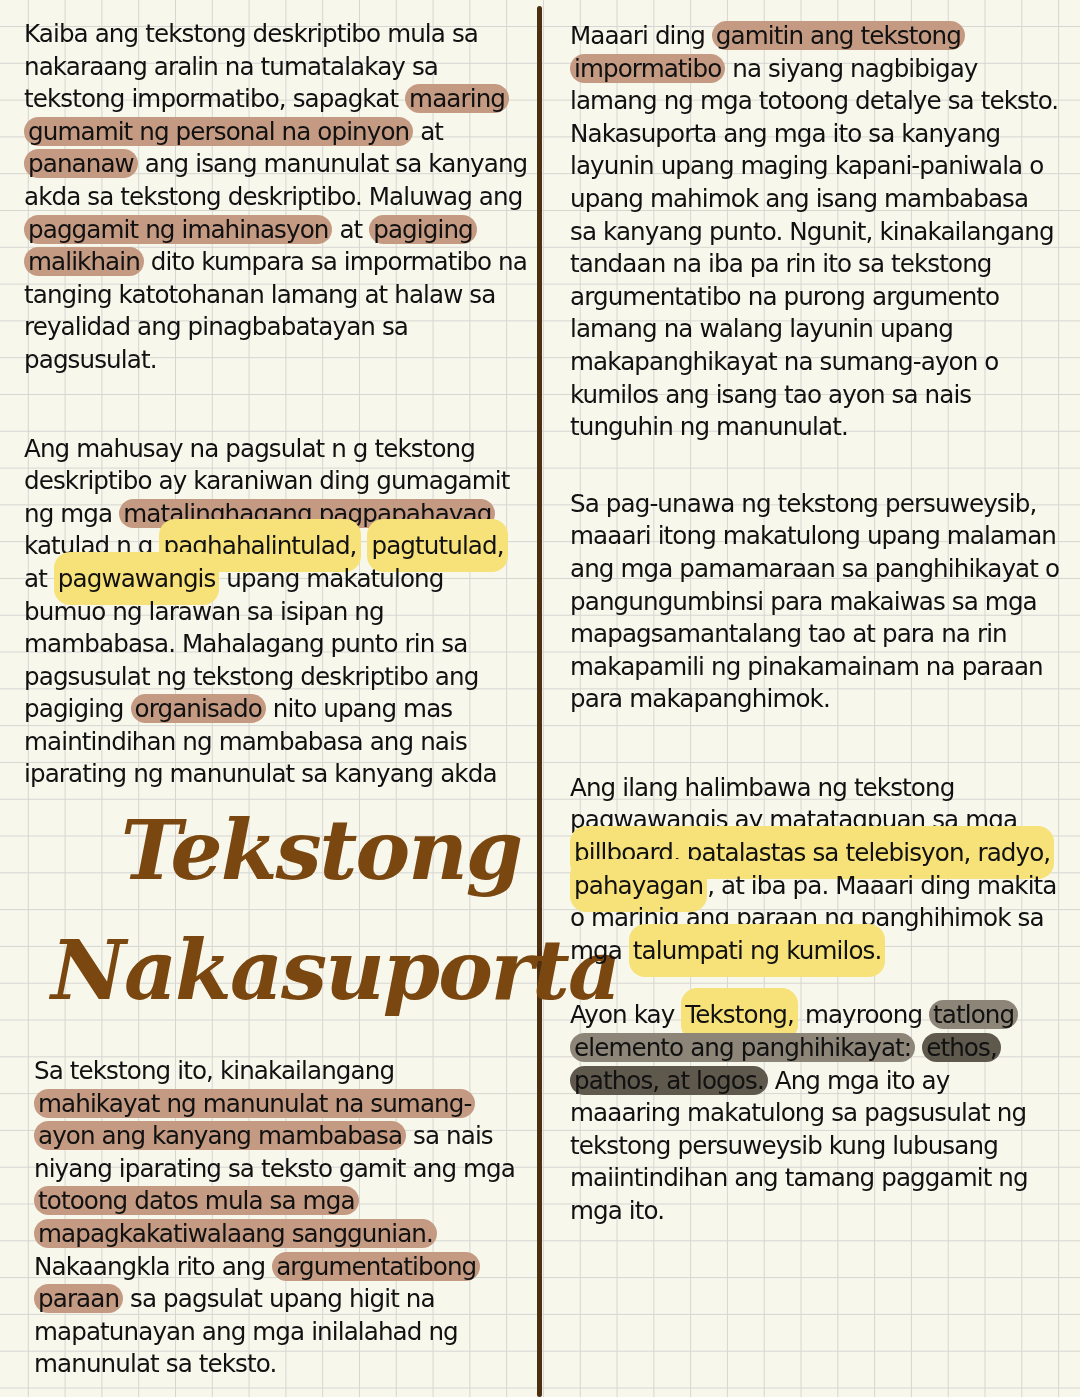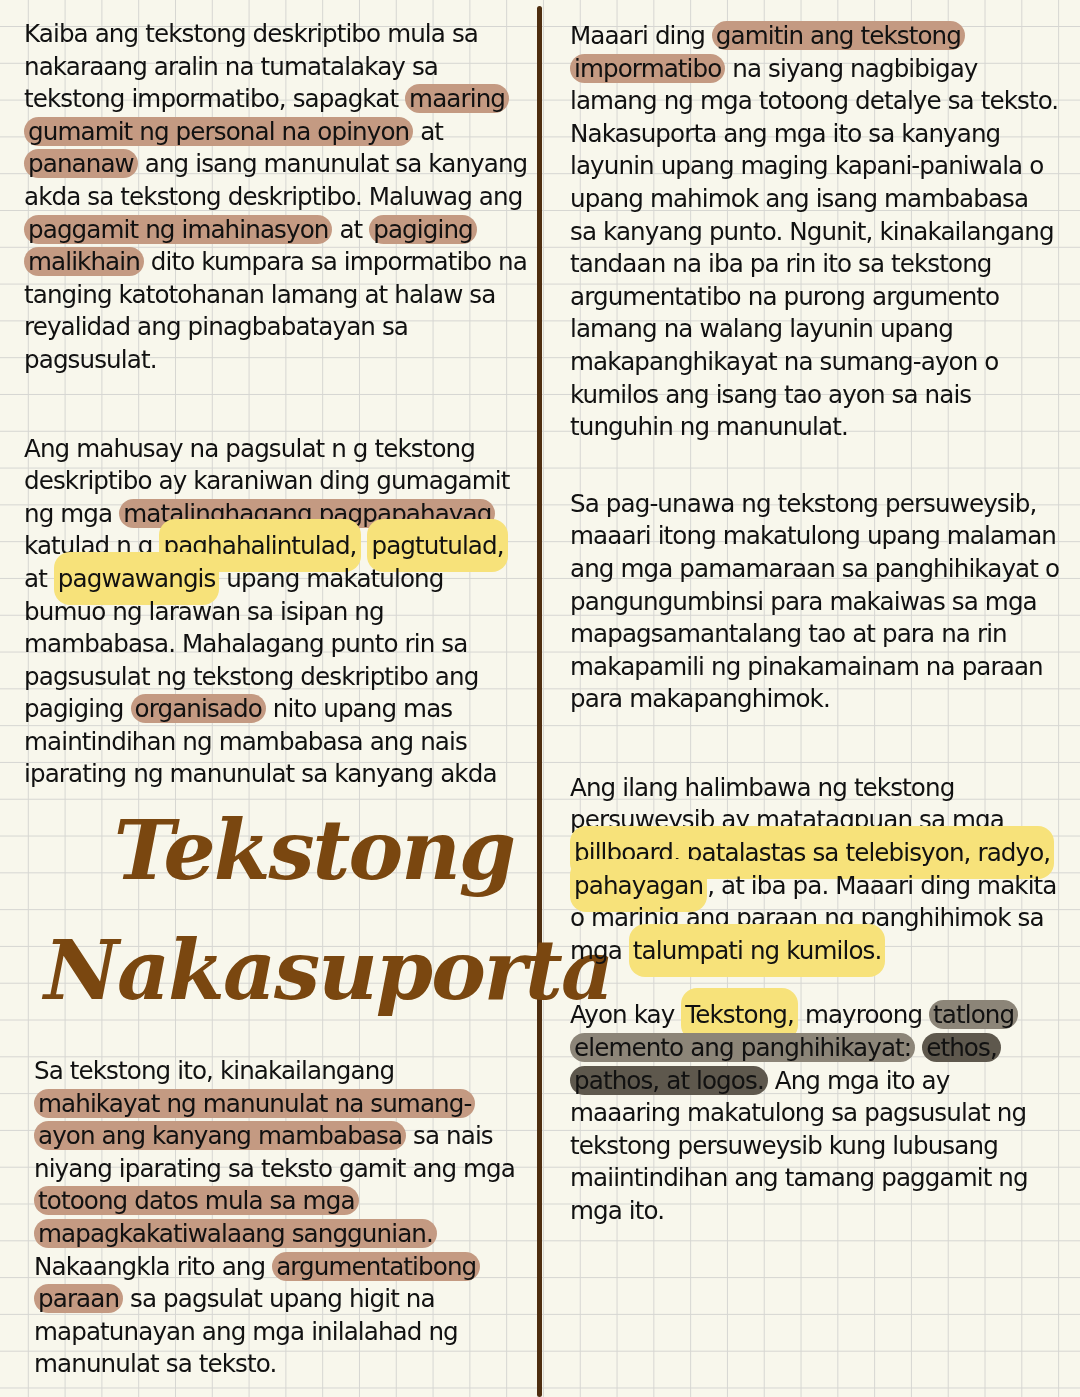--- a/index.html
+++ b/index.html
@@ -23,21 +23,21 @@
   }
   p.para {
     margin:12px; font-size:24.6px; line-height:32.6px; letter-spacing:-0.9px;
     white-space:normal;
   }
   .hl-brown { background:#c49a82; border-radius:16px; padding:0 4px; box-decoration-break:clone; -webkit-box-decoration-break:clone; }
   .hl-yellow { background:#f7e27a; border-radius:16px; padding:12px 4px; box-decoration-break:clone; -webkit-box-decoration-break:clone; }
   .hl-gray { background:#8c8578; border-radius:16px; padding:0 4px; box-decoration-break:clone; -webkit-box-decoration-break:clone; }
   .hl-dark { background:#5e584d; border-radius:16px; padding:0 4px; box-decoration-break:clone; -webkit-box-decoration-break:clone; }
   .title-script {
-    position:absolute; left:8px; width:540px; text-align:center;
+    position:absolute; left:15px; width:540px; text-align:center;
     font-family:"DejaVu Serif", serif; font-style:italic; font-weight:bold;
     color:#7a4710; letter-spacing:-2px;padding-left:36px;
   }
   .title-1 { top:800px; font-size:82px; line-height:100px; }
   .title-2 { top:920px; font-size:82px; line-height:100px; }
   .subheading {
     margin:0; font-size:24.6px; line-height:32.6px; letter-spacing:-0.9px;
     color:#7a4710;
   }
 </style>
@@ -68,19 +68,19 @@
 <div class="col col-right">
   <p class="para">
     <span>Maaari ding </span><span class="hl-brown">gamitin ang tekstong impormatibo</span><span> na siyang nagbibigay lamang ng mga totoong detalye sa teksto. Nakasuporta ang mga ito sa kanyang layunin upang maging kapani-paniwala o upang mahimok ang isang mambabasa sa kanyang punto. Ngunit, kinakailangang tandaan na iba pa rin ito sa tekstong argumentatibo na purong argumento lamang na walang layunin upang makapanghikayat na sumang-ayon o kumilos ang isang tao ayon sa nais tunguhin ng manunulat.</span>
   </p>
   <div style="height:20px"></div>
   <p class="para">
     <span>Sa pag-unawa ng tekstong persuweysib, maaari itong makatulong upang malaman ang mga pamamaraan sa panghihikayat o pangungumbinsi para makaiwas sa mga mapagsamantalang tao at para na rin makapamili ng pinakamainam na paraan para makapanghimok.</span>
   </p>
   <div style="height:32px"></div>
   <p class="para">
-    <span>Ang ilang halimbawa ng tekstong persuweysib ay matatagpuan sa mga </span><span class="hl-yellow">billboard, patalastas sa telebisyon, radyo, pahayagan</span><span>, at iba pa. Maaari ding makita o marinig ang paraan ng panghihimok sa mga </span><span class="hl-yellow">talumpati ng kumilos.</span>
+    <span>Ang ilang halimbawa ng tekstong pagwawangis ay matatagpuan sa mga </span><span class="hl-yellow">billboard, patalastas sa telebisyon, radyo, pahayagan</span><span>, at iba pa. Maaari ding makita o marinig ang paraan ng panghihimok sa mga </span><span class="hl-yellow">talumpati ng kumilos.</span>
   </p>
   <div style="height:8px"></div>
   <p class="para">
     <span>Ayon kay </span><span class="hl-yellow">Tekstong,</span><span> mayroong </span><span class="hl-gray">tatlong elemento ang panghihikayat:</span><span> </span><span class="hl-dark">ethos, pathos, at logos.</span><span> Ang mga ito ay maaaring makatulong sa pagsusulat ng tekstong persuweysib kung lubusang maiintindihan ang tamang paggamit ng mga ito.</span>
   </p>
 </div>
 
 </body></html>

